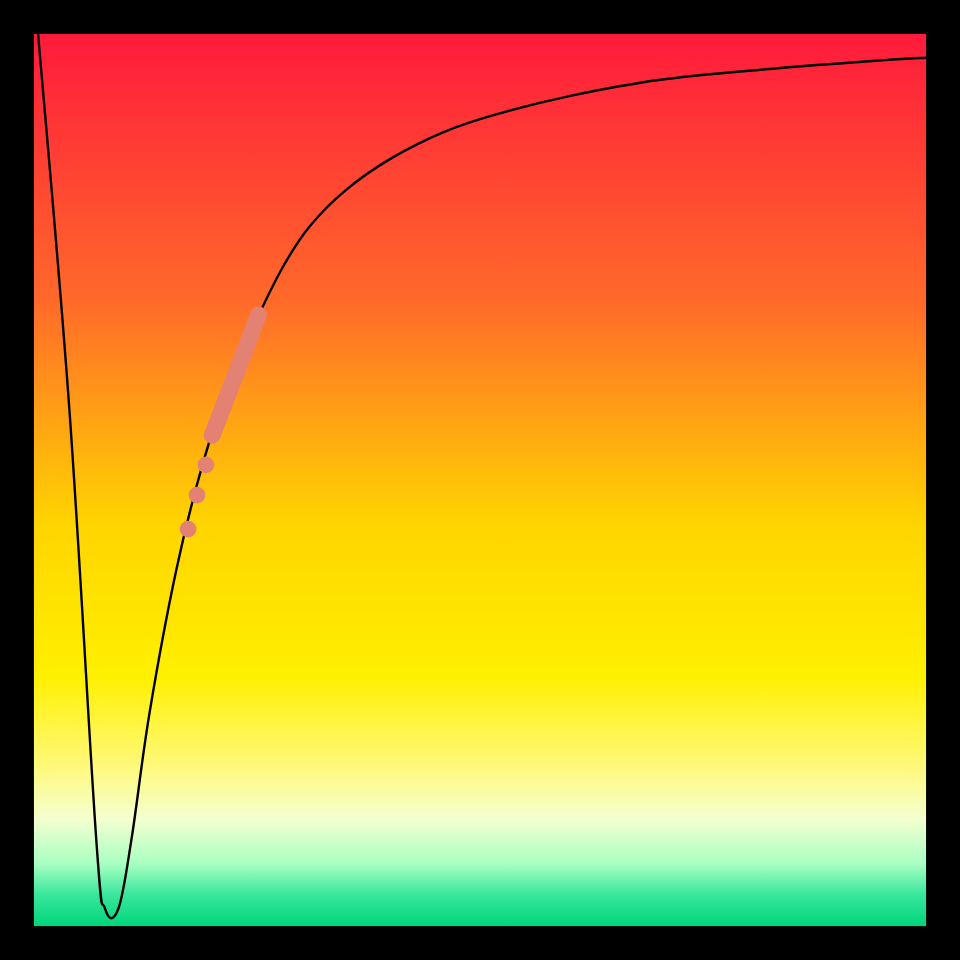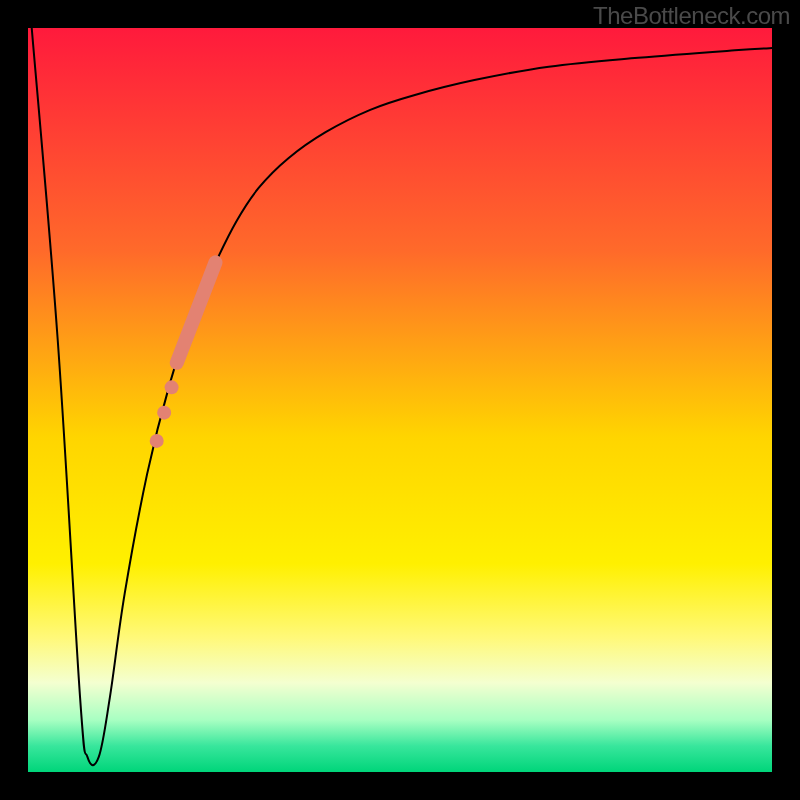--- a/index.html
+++ b/index.html
@@ -58,14 +58,13 @@
       <rect x="0" y="0" width="744" height="744" fill="url(#bg-grad)"></rect>
       <g id="series-layer">
           <path d="M3.72,0 C8.407200000000001,56.2464 21.0552,191.952 29.76,312.48 C38.464800000000004,433.00800000000004 46.723200000000006,594.6048000000001 52.080000000000005,669.6 C57.436800000000005,744.5952 56.172000000000004,718.4064 59.52,729.12 C62.868,739.8336 66.6624,739.8336 70.68,729.12 C74.69760000000001,718.4064 77.1528,699.0624 81.84,669.6 C86.52720000000001,640.1376 90.024,605.6160000000001 96.72,565.44 C103.416,525.264 111.0048,483.8976 119.04,446.4 C127.07520000000001,408.90239999999994 133.3248,385.2432 141.36,357.12 C149.39520000000002,328.9968 155.6448,311.58720000000005 163.68,290.16 C171.7152,268.7328 177.9648,255.48959999999997 186,238.07999999999998 C194.0352,220.6704 200.28480000000002,207.50160000000005 208.32000000000002,193.44000000000005 C216.35520000000002,179.37840000000006 221.2656,171.3431999999999 230.64,159.95999999999992 C240.01439999999997,148.57679999999993 248.34719999999996,140.24400000000003 260.4,130.20000000000005 C272.45279999999997,120.15600000000005 282.8688,112.86479999999997 297.6,104.15999999999997 C312.3312,95.45519999999996 326.1696,88.53600000000004 342.24,81.84000000000003 C358.3104,75.14400000000002 368.1312,72.31679999999994 386.88,66.95999999999992 C405.6288,61.6031999999999 422.2944,57.16895999999991 446.4,52.07999999999993 C470.50559999999996,46.99103999999994 491.33759999999995,42.705599999999976 520.8,38.68799999999999 C550.2624,34.6704 576.5999999999999,32.70623999999998 610.0799999999999,29.75999999999999 C643.56,26.813760000000002 682.6944,24.060960000000055 706.8,22.32000000000005 C730.9055999999999,20.579040000000045 737.304,20.48975999999998 744,20.087999999999965" fill="none" stroke="#000000" stroke-width="2"></path>
           <path d="M148.8,334.79999999999995 L187.488,234.35999999999996" fill="none" stroke="#e38272" stroke-width="14" stroke-linecap="round"></path>
           <circle cx="128.71200000000002" cy="412.92" r="7" fill="#e38272"></circle>
           <circle cx="136.152" cy="384.648" r="7" fill="#e38272"></circle>
           <circle cx="143.592" cy="359.352" r="7" fill="#e38272"></circle>
         </g>
     </svg>
   </div>
-  <div class="watermark">TheBottleneck.com</div>
 </div>
 
 </body></html>

